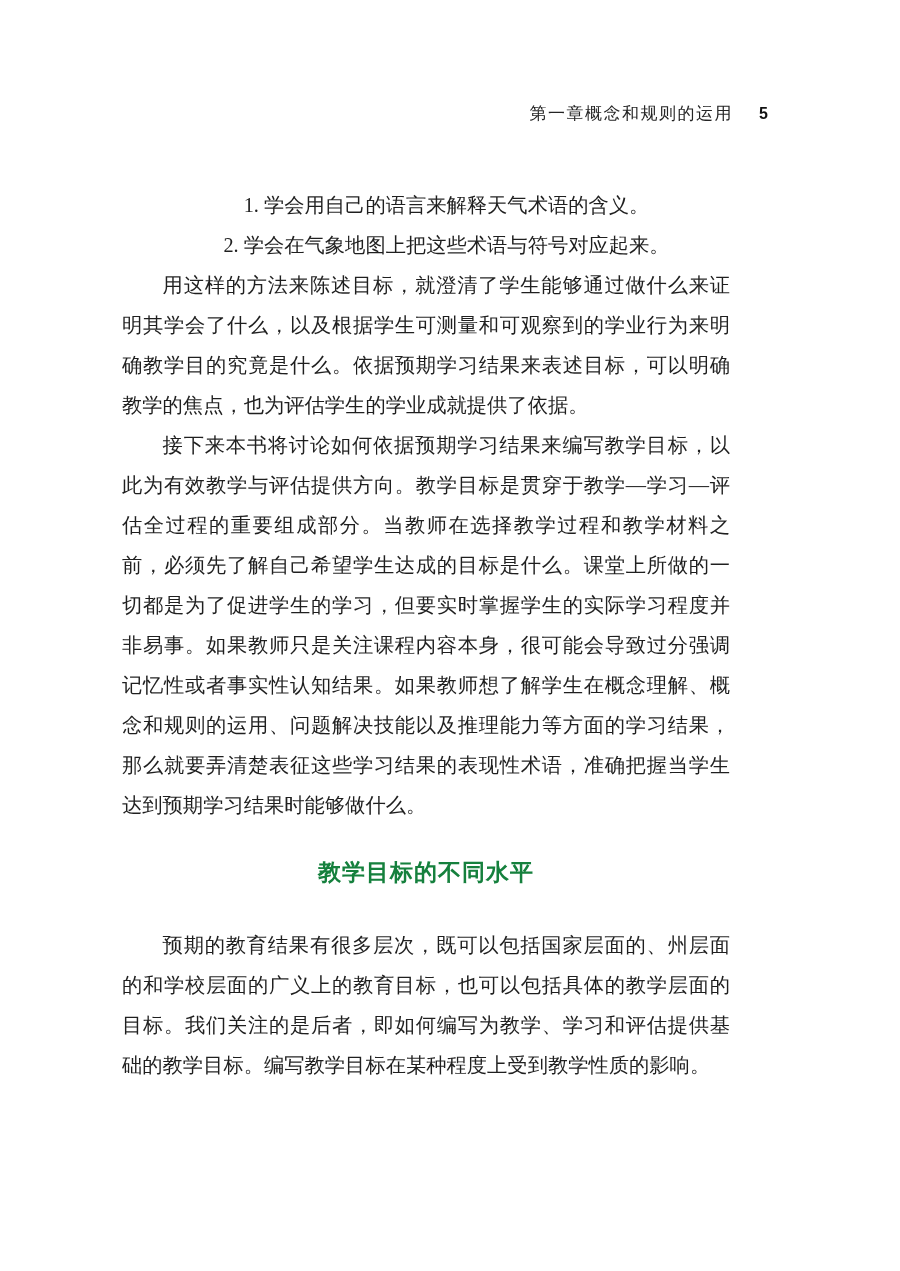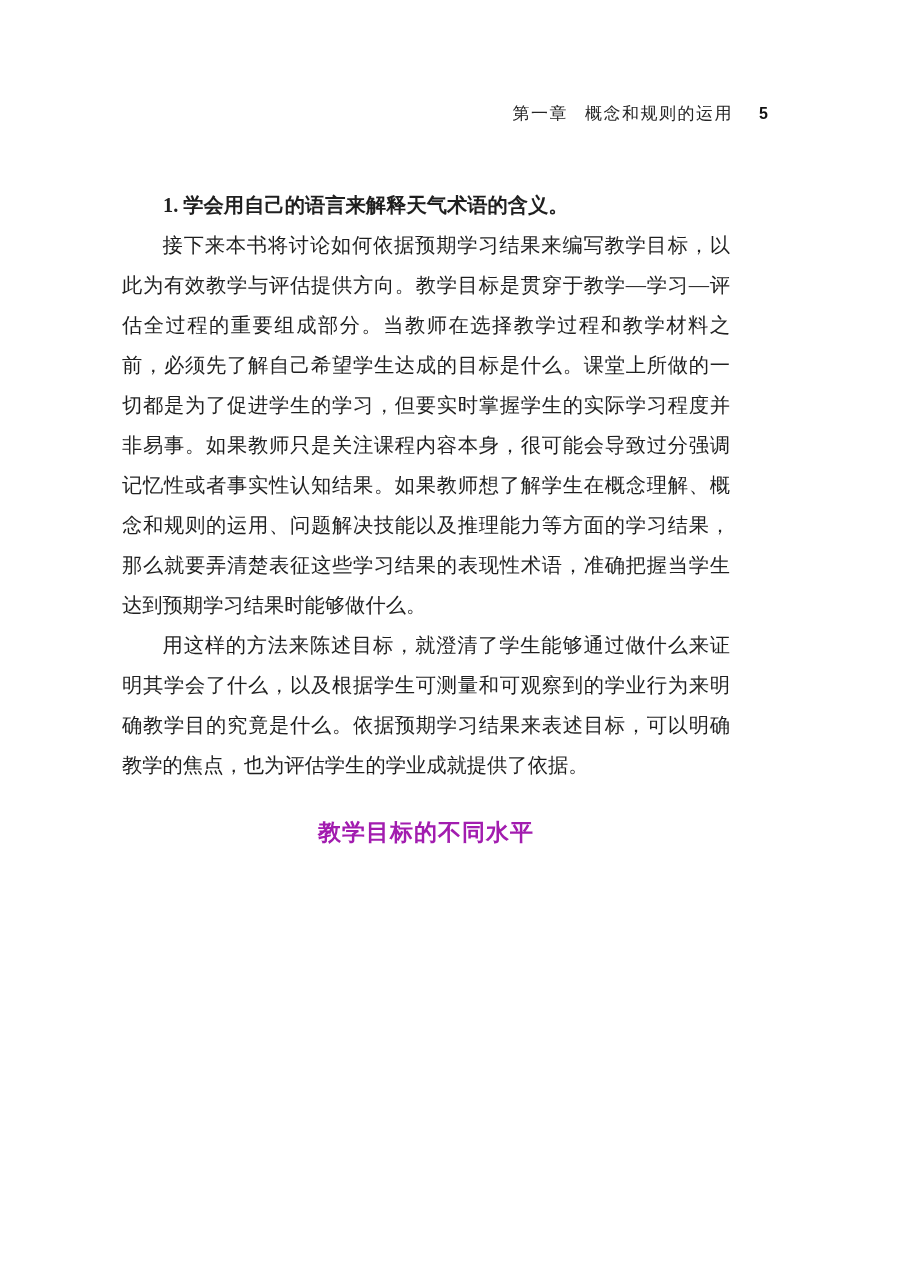--- a/index.html
+++ b/index.html
@@ -22,21 +22,20 @@
     top: 102px;
     right: 132px;
     display: flex;
     align-items: baseline;
     font-size: 17px;
     letter-spacing: 1.5px;
     color: #242424;
     white-space: nowrap;
   }
   .running-head .chapter {
-    margin-right: 17px;
   }
   .running-head .page-number {
     margin-left: 26px;
     font-weight: bold;
     font-size: 16px;
     letter-spacing: 0;
     font-family: "Liberation Sans", "DejaVu Sans", sans-serif;
     color: #111111;
   }
   
@@ -51,58 +50,59 @@
     text-justify: inter-ideograph;
     letter-spacing: 0;
   }
   .objectives {
     list-style: none;
     margin: 0;
     padding: 0;
   }
   .objectives li {
     padding-left: 41px;
-    text-align: left;
+    text-align: center;
     white-space: nowrap;
-    font-weight: bold;
   }
   .para {
     margin: 0;
     text-indent: 2em;
   }
   .section-heading {
     margin: 28px 0 32px 0;
     font-size: 23px;
     font-weight: bold;
     line-height: 40px;
     text-align: center;
     text-indent: 0;
-    color: #a21caf;
+    color: #15803d;
     letter-spacing: 1px;
   }
 </style>
 </head>
 <body>
 
 <div class="page">
 
   <header class="running-head">
     <span class="chapter">第一章</span>
     <span class="chapter-title">概念和规则的运用</span>
     <span class="page-number">5</span>
   </header>
 
   <main class="body-text">
 
     <ol class="objectives">
       <li>1. 学会用自己的语言来解释天气术语的含义。</li>
+      <li>2. 学会在气象地图上把这些术语与符号对应起来。</li>
     </ol>
+
+    <p class="para">用这样的方法来陈述目标，就澄清了学生能够通过做什么来证明其学会了什么，以及根据学生可测量和可观察到的学业行为来明确教学目的究竟是什么。依据预期学习结果来表述目标，可以明确教学的焦点，也为评估学生的学业成就提供了依据。</p>
 
     <p class="para">接下来本书将讨论如何依据预期学习结果来编写教学目标，以此为有效教学与评估提供方向。教学目标是贯穿于教学—学习—评估全过程的重要组成部分。当教师在选择教学过程和教学材料之前，必须先了解自己希望学生达成的目标是什么。课堂上所做的一切都是为了促进学生的学习，但要实时掌握学生的实际学习程度并非易事。如果教师只是关注课程内容本身，很可能会导致过分强调记忆性或者事实性认知结果。如果教师想了解学生在概念理解、概念和规则的运用、问题解决技能以及推理能力等方面的学习结果，那么就要弄清楚表征这些学习结果的表现性术语，准确把握当学生达到预期学习结果时能够做什么。</p>
 
-    <p class="para">用这样的方法来陈述目标，就澄清了学生能够通过做什么来证明其学会了什么，以及根据学生可测量和可观察到的学业行为来明确教学目的究竟是什么。依据预期学习结果来表述目标，可以明确教学的焦点，也为评估学生的学业成就提供了依据。</p>
-
     <h2 class="section-heading">教学目标的不同水平</h2>
 
+    <p class="para">预期的教育结果有很多层次，既可以包括国家层面的、州层面的和学校层面的广义上的教育目标，也可以包括具体的教学层面的目标。我们关注的是后者，即如何编写为教学、学习和评估提供基础的教学目标。编写教学目标在某种程度上受到教学性质的影响。</p>
 
   </main>
 
 </div>
 
 </body></html>

